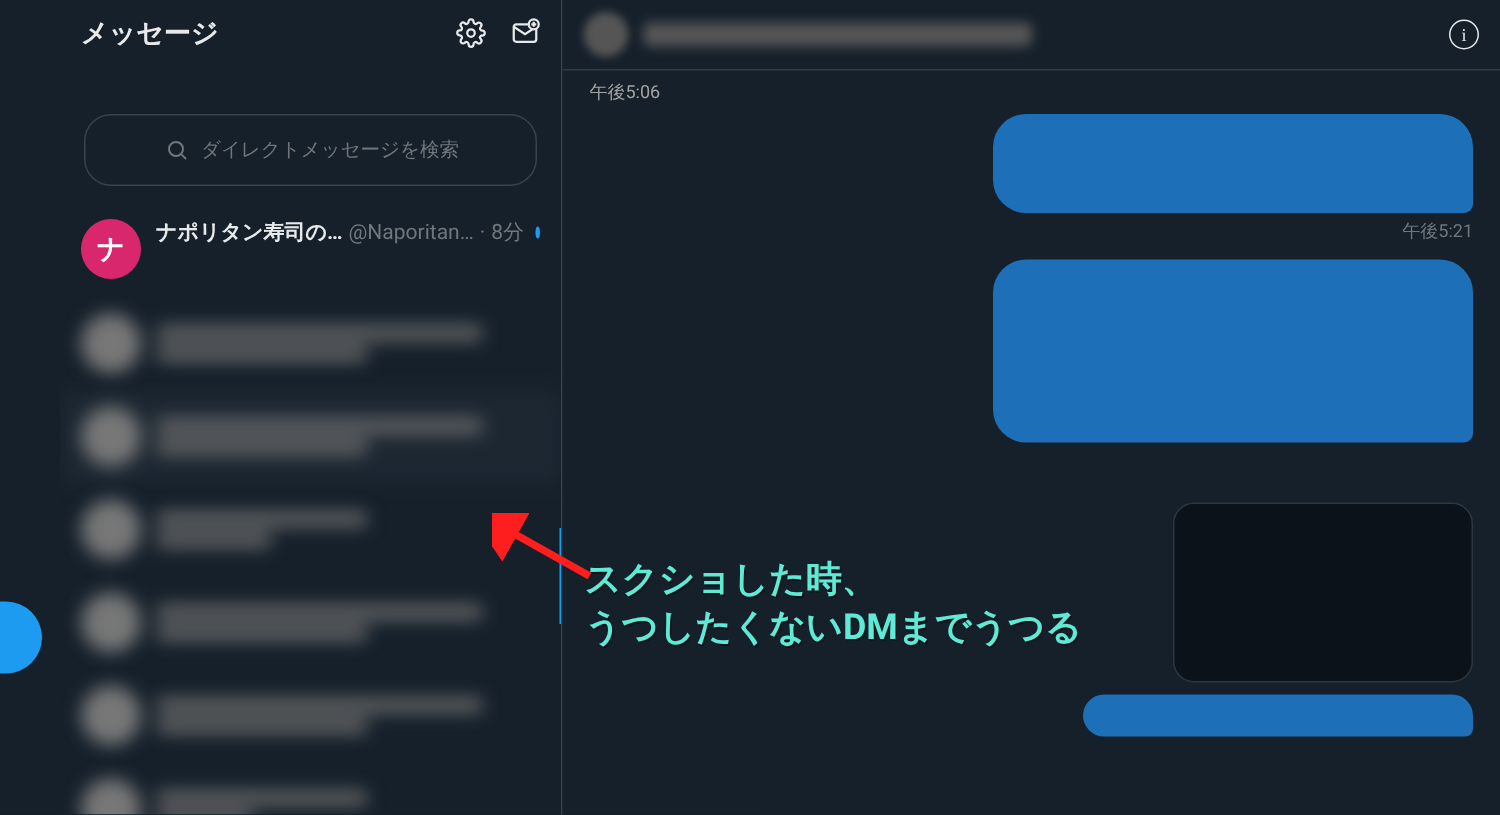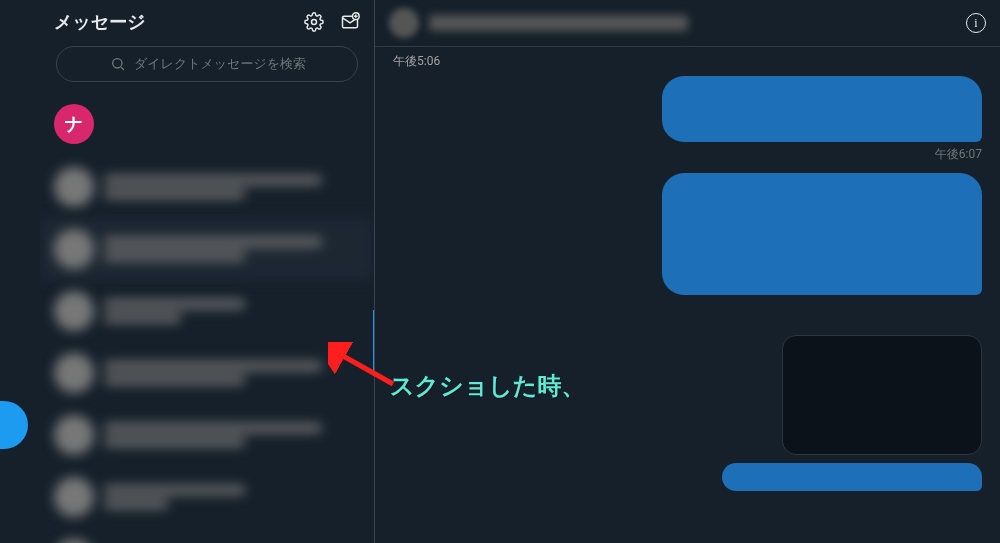--- a/index.html
+++ b/index.html
@@ -60,30 +60,31 @@
     display: inline-flex;
     align-items: center;
     justify-content: center;
     color: #e7e9ea;
   }
   .search-wrapper {
     padding: 6px 16px 10px 16px;
   }
   .search-box {
     width: 100%;
-    height: 36px;
+    height: 48px;
     border: 1px solid #38444d;
     border-radius: 18px;
     background: #15202b;
     display: flex;
     align-items: center;
     justify-content: center;
     gap: 6px;
     color: #71767b;
     font-size: 13px;
+    margin-top: 30px;
   }
   .conversation-list {
     flex: 1;
     overflow: hidden;
     position: relative;
   }
   .conversation {
     display: flex;
     align-items: flex-start;
     padding: 12px 14px;
@@ -309,20 +310,28 @@
             </svg>
         </span>
         <span>ダイレクトメッセージを検索</span>
       </div>
     </div>
 
     <div class="conversation-list">
       <div class="conversation">
         <div class="conv-avatar pink">ナ</div>
         <div class="conv-body">
+          <div class="conv-line1">
+            <span class="conv-name">ナポリタン寿司の…</span>
+            <span class="conv-handle">@Naporitan…</span>
+            <span class="conv-handle"> · </span>
+            <span class="conv-time">8分</span>
+            <span style="flex:1"></span>
+            <span class="unread-dot"></span>
+          </div>
         </div>
       </div>
 
       <div class="blur-block">
           <div class="blur-avatar"></div>
           <div class="blur-lines">
             <div class="blur-line long"></div>
             <div class="blur-line short"></div>
           </div>
         </div>
@@ -374,21 +383,21 @@
       <div class="hdr-avatar"></div>
       <div class="hdr-title"></div>
       <div style="flex:1"></div>
       <div class="info-icon">i</div>
     </div>
 
     <div class="messages">
       <div class="msg-time-small">午後5:06</div>
 
       <div class="bubble b1"></div>
-      <div class="msg-time-right">午後6:07</div>
+      <div class="msg-time-right">午後5:21</div>
 
       <div class="bubble b2"></div>
       <div style="height:40px"></div>
 
       <div class="media-card"></div>
 
       <div class="bubble b3"></div>
     </div>
   </div>
 </div>
@@ -397,14 +406,15 @@
   <svg width="70" height="50">
     <defs>
       <marker id="ah" markerWidth="8" markerHeight="8" refX="2" refY="4" orient="auto">
         <path d="M0,0 L8,4 L0,8 Z" fill="#ff1e1e"></path>
       </marker>
     </defs>
     <path d="M65,42 L8,10" stroke="#ff1e1e" stroke-width="5" fill="none" marker-end="url(#ah)"></path>
   </svg>
   <div class="annotation-text">
     <div>スクショした時、</div>
+    <div>うつしたくないDMまでうつる</div>
   </div>
 </div>
 
 </body></html>

